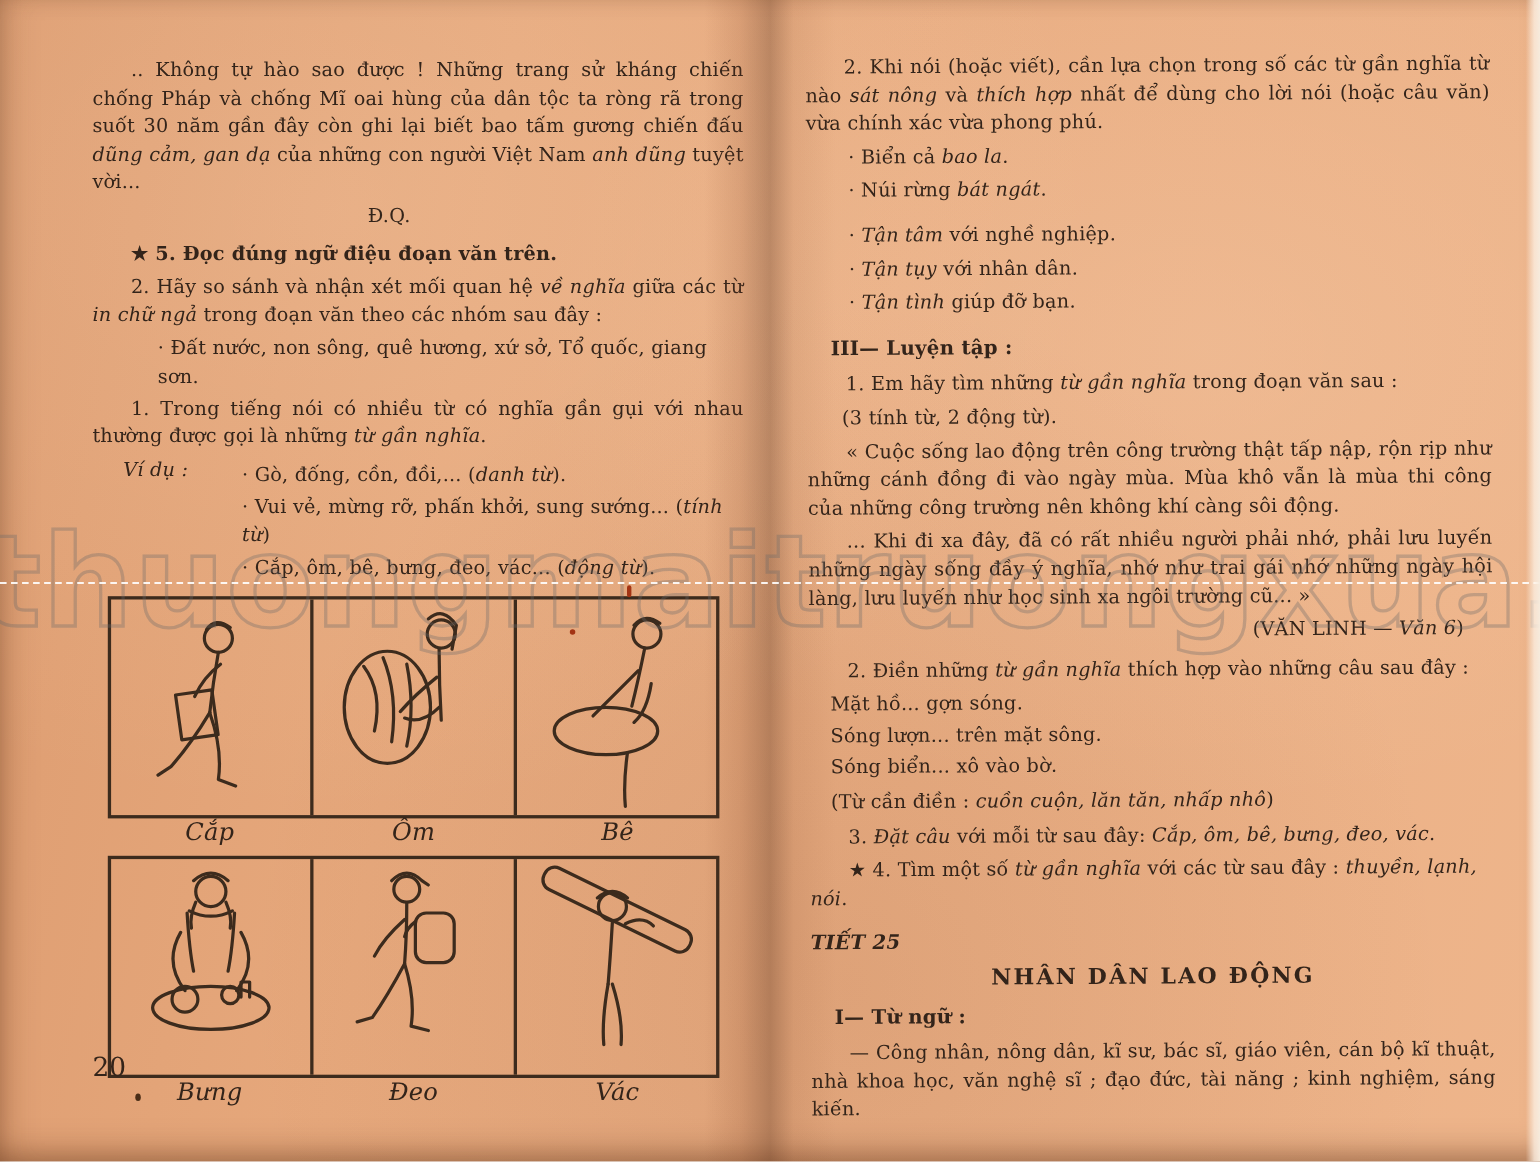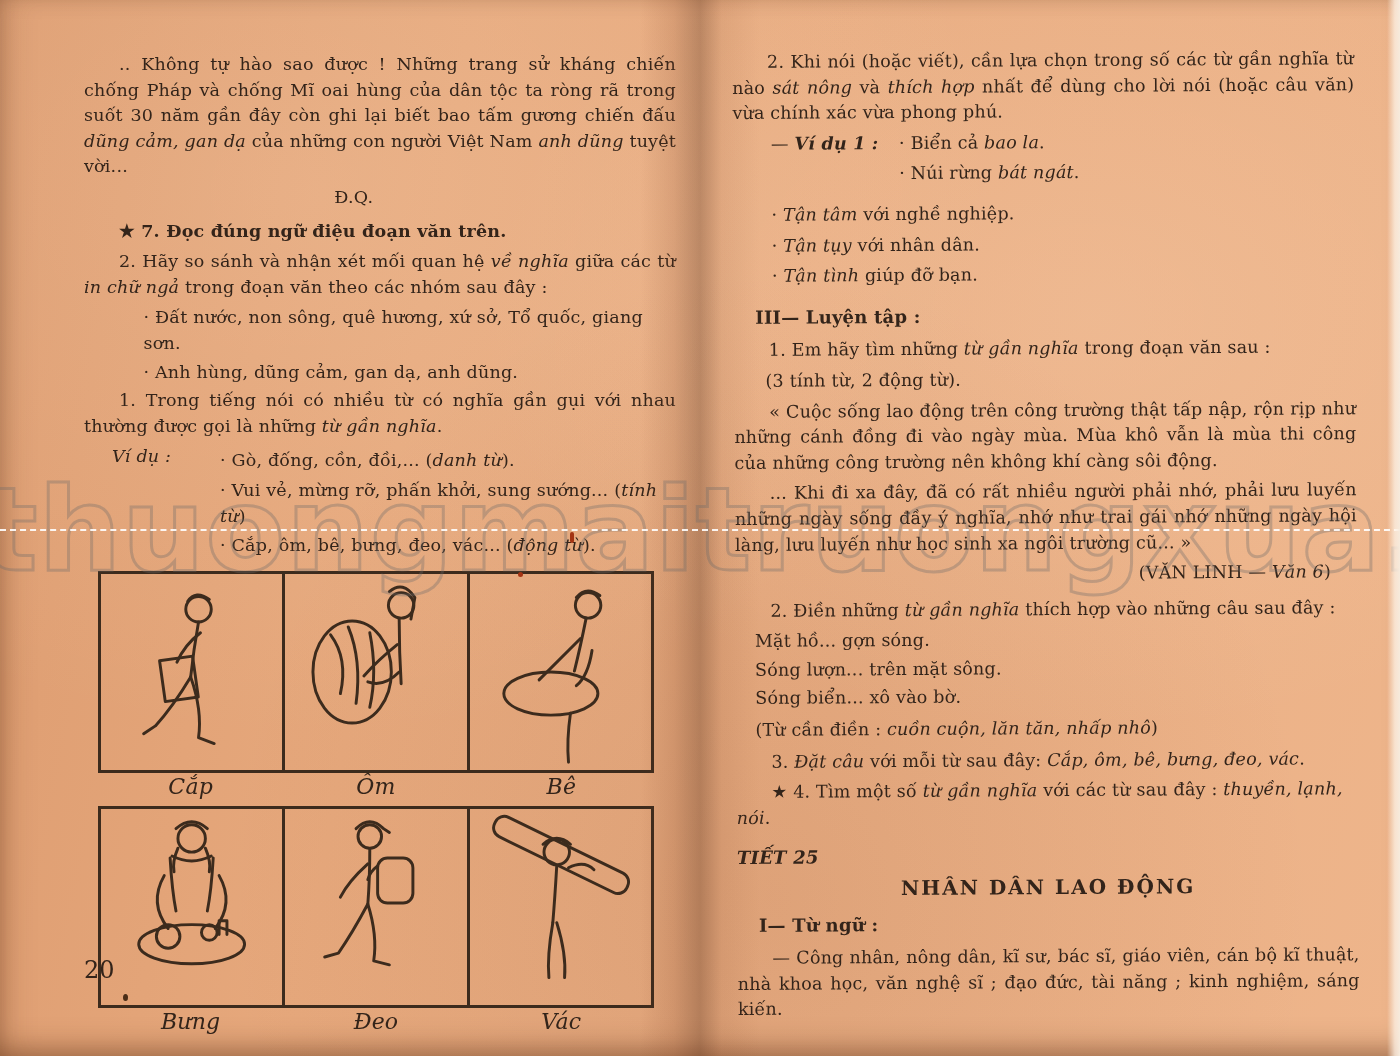--- a/index.html
+++ b/index.html
@@ -72,24 +72,23 @@
 </head>
 <body>
 
 <div class="screenshot">
   <div class="texture"></div>
 
   <div class="page page-left">
     <div class="content content-left">
       <p class="justify indent"><span>.. Không tự hào sao được ! Những trang sử kháng chiến chống Pháp và chống Mĩ oai hùng của dân tộc ta ròng rã trong suốt 30 năm gần đây còn ghi lại biết bao tấm gương chiến đấu </span><i>dũng cảm, gan dạ</i><span> của những con người Việt Nam </span><i>anh dũng</i><span> tuyệt vời...</span></p>
       <p class="attribution">Đ.Q.</p>
-      <p class="task-bold indent">★ 7. Đọc đúng ngữ điệu đoạn văn trên.</p>
+      <p class="task-bold indent">★ 5. Đọc đúng ngữ điệu đoạn văn trên.</p>
       <p class="justify indent"><span>2. Hãy so sánh và nhận xét mối quan hệ </span><i>về nghĩa</i><span> giữa các từ </span><i>in chữ ngả</i><span> trong đoạn văn theo các nhóm sau đây :</span></p>
       <p class="bullet">· Đất nước, non sông, quê hương, xứ sở, Tổ quốc, giang sơn.</p>
-      <p class="bullet">· Anh hùng, dũng cảm, gan dạ, anh dũng.</p>
       <p class="justify indent"><span>1. Trong tiếng nói có nhiều từ có nghĩa gần gụi với nhau thường được gọi là những </span><i>từ gần nghĩa</i><span>.</span></p>
 
       <div class="vidu">
         <span class="vidu-label">Ví dụ :</span>
         <div class="vidu-items">
           <p><span>· Gò, đống, cồn, đồi,... (</span><i>danh từ</i><span>).</span></p>
           <p><span>· Vui vẻ, mừng rỡ, phấn khởi, sung sướng... (</span><i>tính từ</i><span>)</span></p>
           <p><span>· Cắp, ôm, bê, bưng, đeo, vác... (</span><i>động từ</i><span>).</span></p>
         </div>
       </div>
@@ -179,21 +178,20 @@
     </div>
     <div class="pagenum pagenum-left">20</div>
     <div class="ink-dot"></div>
   </div>
 
   <div class="page page-right">
     <div class="content content-right">
       <p class="justify indent"><span>2. Khi nói (hoặc viết), cần lựa chọn trong số các từ gần nghĩa từ nào </span><i>sát nông</i><span> và </span><i>thích hợp</i><span> nhất để dùng cho lời nói (hoặc câu văn) vừa chính xác vừa phong phú.</span></p>
 
       <div class="vd-row">
-        <span class="vd-label"><span>— </span><i>Ví dụ 1 :</i></span>
         <div class="vd-items">
           <p><span>· Biển cả </span><i>bao la</i><span>.</span></p>
           <p><span>· Núi rừng </span><i>bát ngát</i><span>.</span></p>
         </div>
       </div>
       <div class="vd-row">
         <div class="vd-items">
           <p><span>· </span><i>Tận tâm</i><span> với nghề nghiệp.</span></p>
           <p><span>· </span><i>Tận tụy</i><span> với nhân dân.</span></p>
           <p><span>· </span><i>Tận tình</i><span> giúp đỡ bạn.</span></p>

